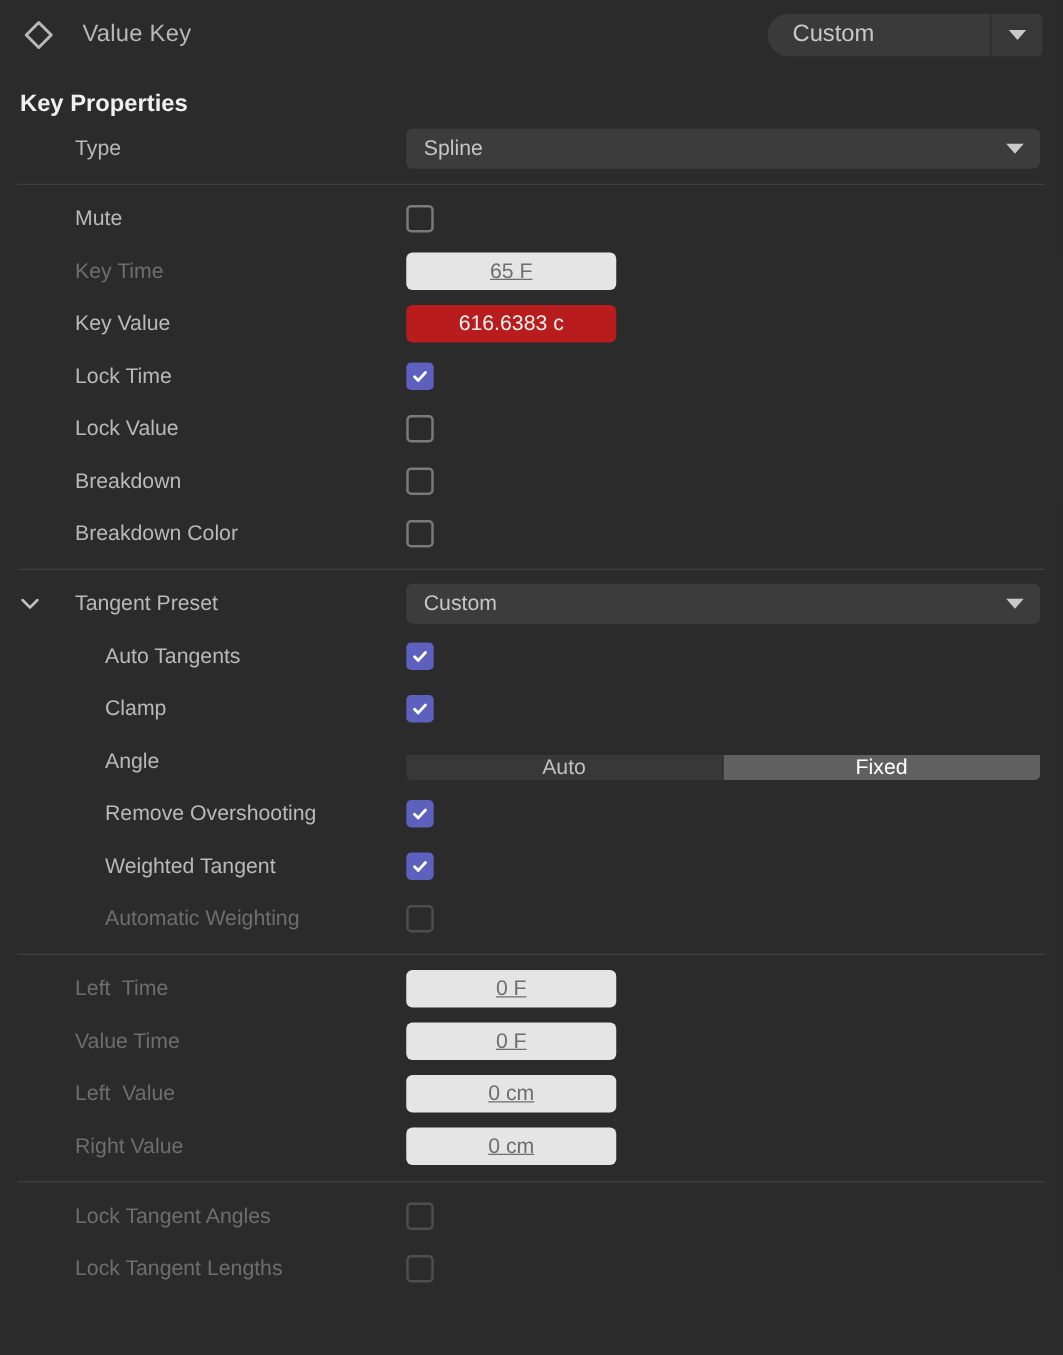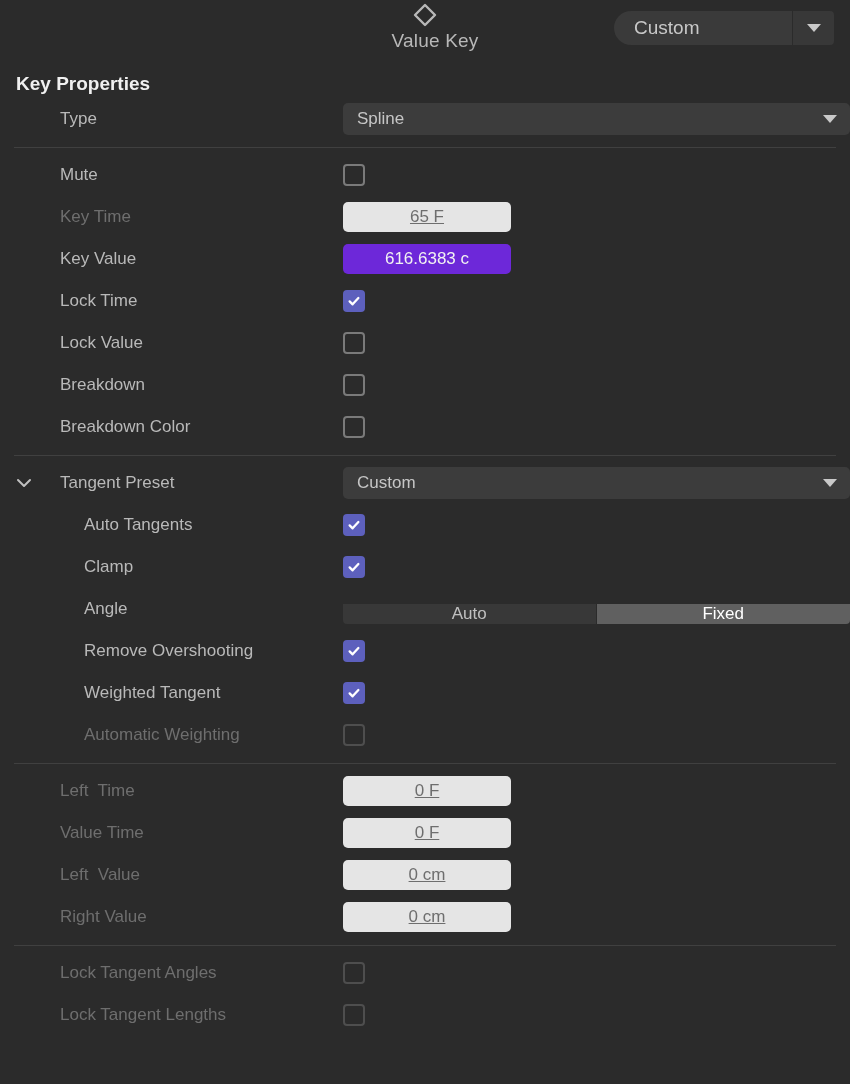--- a/index.html
+++ b/index.html
@@ -20,21 +20,20 @@
     color: #b4b4b4;
   }
 
   
   .panel-header {
     position: relative;
     height: 56px;
     display: flex;
     align-items: center;
     padding: 0 16px 0 16px;
-    flex-direction: column;
   }
   .diamond-icon {
     width: 30px;
     height: 30px;
     flex: 0 0 30px;
     display: flex;
     align-items: center;
     justify-content: center;
   }
   .header-title {
@@ -96,21 +95,21 @@
     color: #b9b9b9;
     white-space: pre;
   }
   .row.dim .label { color: #6e6e6e; }
 
   .indent-1 .label { margin-left: 60px; }
   .indent-2 .label { margin-left: 84px; }
 
   .ctrl {
     position: absolute;
-    left: 343px;
+    left: 325px;
   }
 
   
   .checkbox {
     width: 22px;
     height: 22px;
     border-radius: 4px;
     border: 2px solid #7a7a7a;
     background: transparent;
     display: flex;
@@ -134,21 +133,21 @@
     height: 30px;
     border-radius: 5px;
     background: #343434;
     display: flex;
     align-items: center;
     justify-content: center;
     font-size: 17px;
     color: #8d8d8d;
   }
   .numfield.active {
-    background: #6d28d9;
+    background: #b91c1c;
     color: #f2f2f2;
   }
   .numfield.dim { color: #6e6e6e; background: #e5e5e5; text-decoration: underline; }
 
   
   .wide-dropdown {
     width: 507px;
     height: 32px;
     border-radius: 5px;
     background: #3c3c3c;

